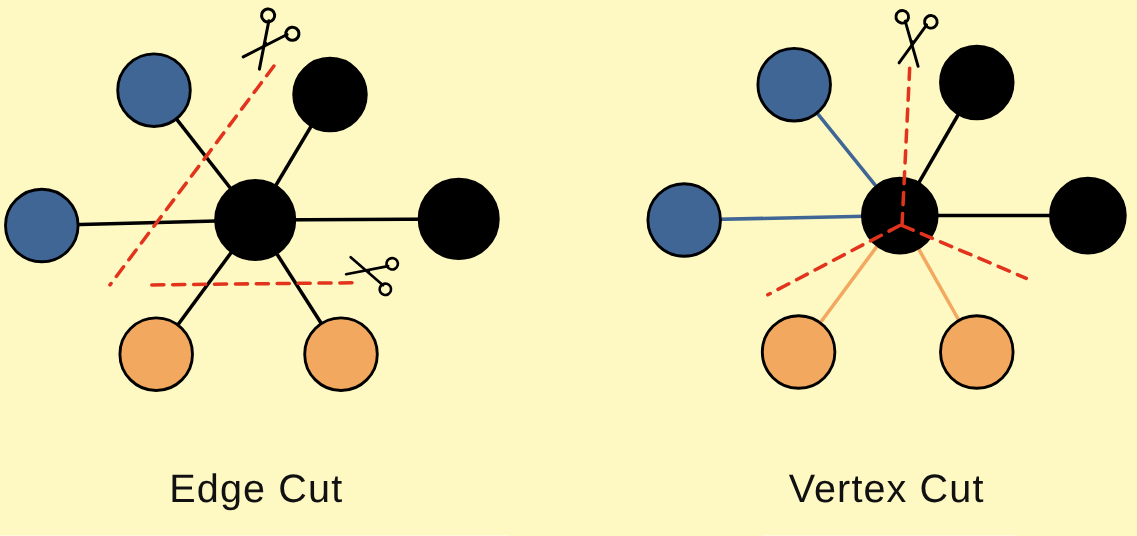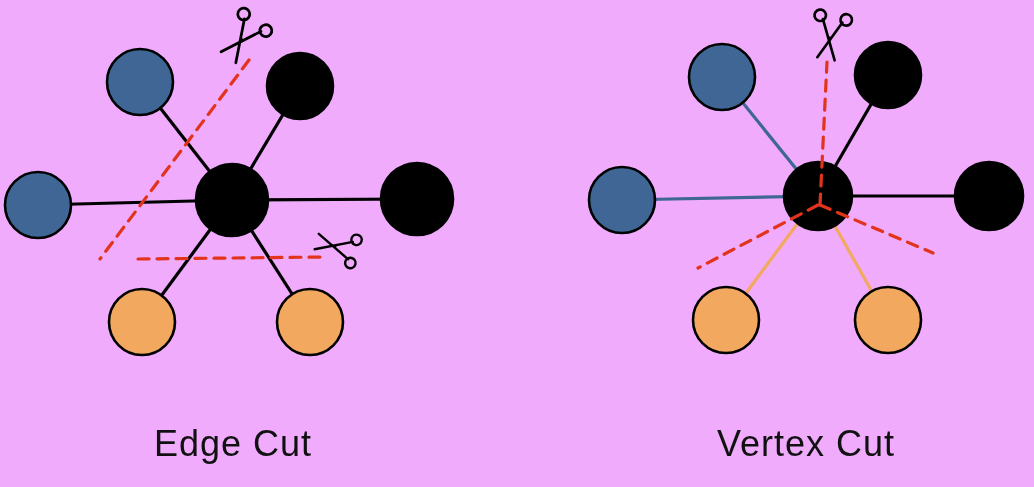--- a/index.html
+++ b/index.html
@@ -4,21 +4,21 @@
 <style>
   html, body {
     margin: 0;
     padding: 0;
     background: #ffffff;
   }
   .stage {
     position: relative;
     width: 1034px;
     height: 487px;
-    background: #f0abfc;
+    background: #fef9c3;
     overflow: hidden;
     font-family: "Liberation Sans", sans-serif;
   }
   svg { display: block; }
   .caption {
     font-family: "Liberation Sans", sans-serif;
     font-size: 36px;
     font-weight: 400;
     letter-spacing: 1px;
     fill: #111111;

